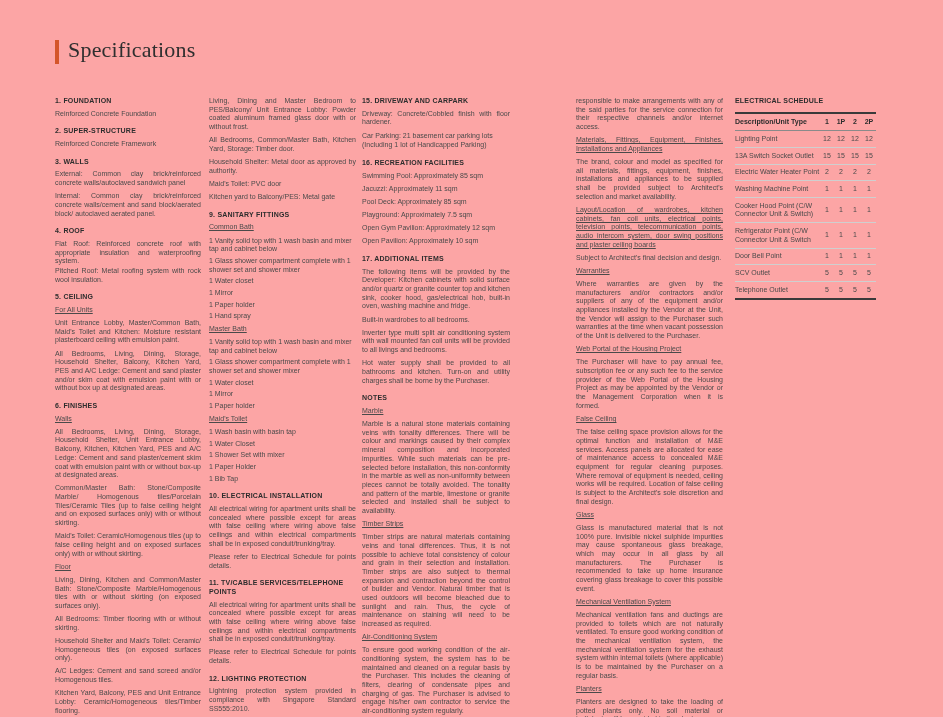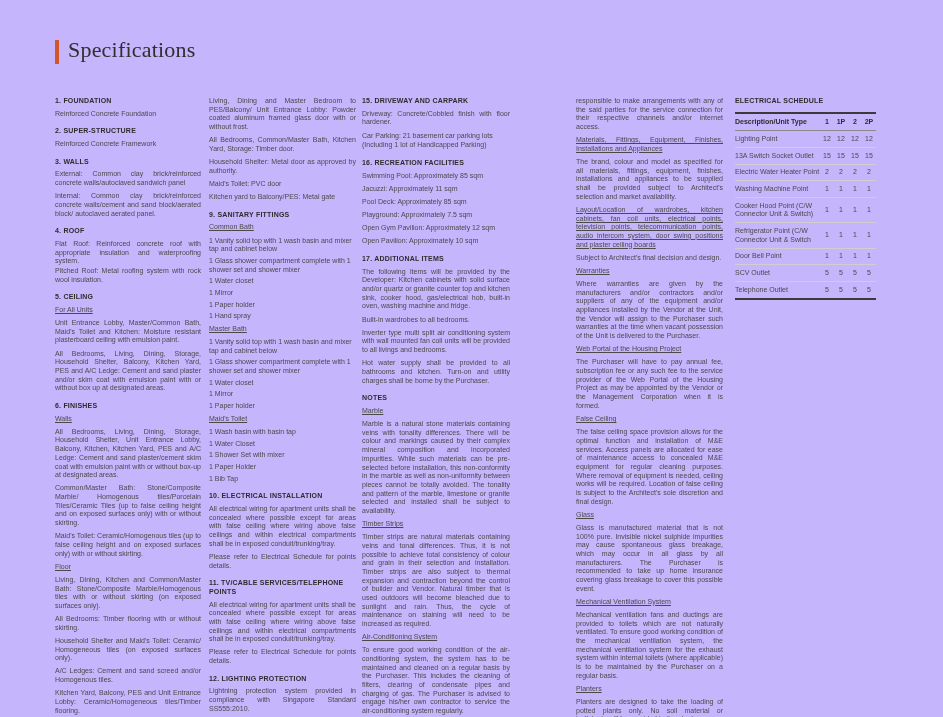--- a/index.html
+++ b/index.html
@@ -1,21 +1,21 @@
 <!DOCTYPE html>
 <html><head>
 <meta charset="utf-8">
 <style>
   html,body{margin:0;padding:0;}
   body{
     width:943px;height:717px;background:#fdfdfc;position:relative;overflow:hidden;
     font-family:"Liberation Sans", sans-serif;color:#4a4a4a;
     -webkit-font-smoothing:antialiased;
   }
-  .page{position:absolute;inset:0;background:#c4b5fd;}
+  .page{position:absolute;inset:0;background:#fca5a5;}
   .title-block{position:absolute;left:55px;top:37px;display:flex;align-items:flex-start;}
   .title-bar{width:4px;height:24px;background:#d4552a;margin-right:9px;margin-top:3px;}
   .title-text{
     font-family:"Liberation Serif", serif;font-weight:400;color:#2f2f2f;
     font-size:22px;line-height:26px;margin:0;letter-spacing:.2px;
   }
   .col{position:absolute;top:97px;font-size:7px;line-height:1.24;color:#4a4a4a;}
   #col1{left:55px;width:146px;}
   #col2{left:209px;width:147px;}
   #col3{left:362px;width:148px;}

